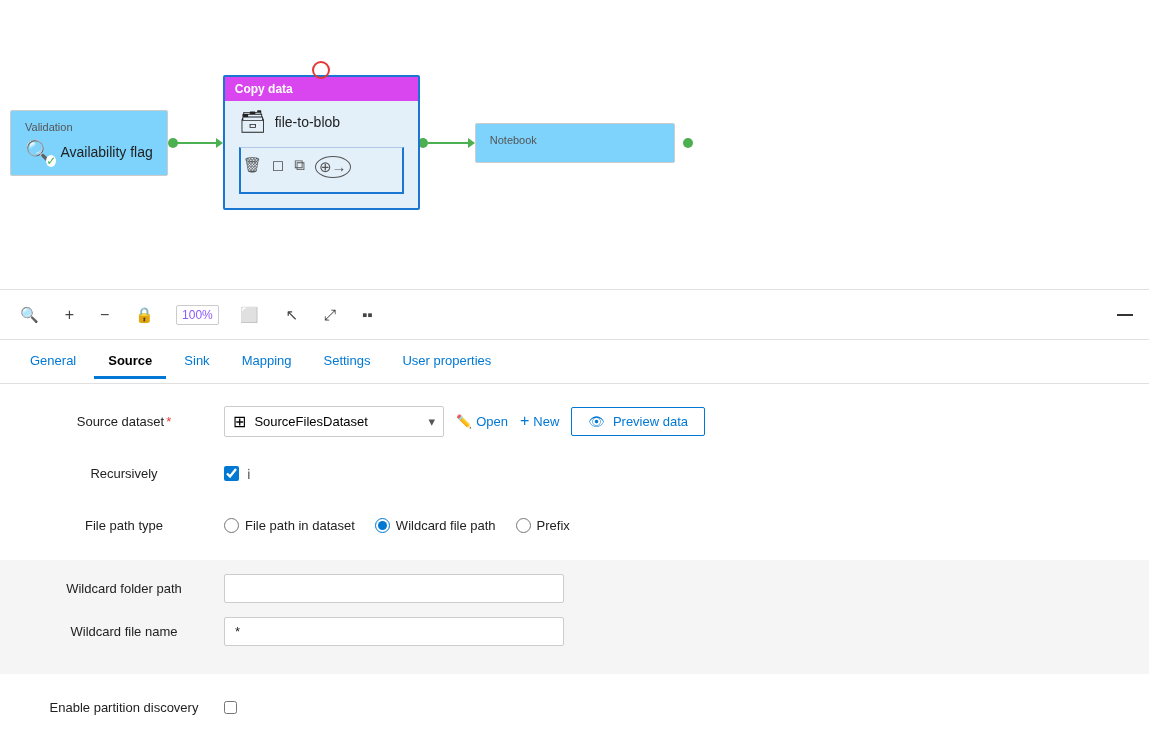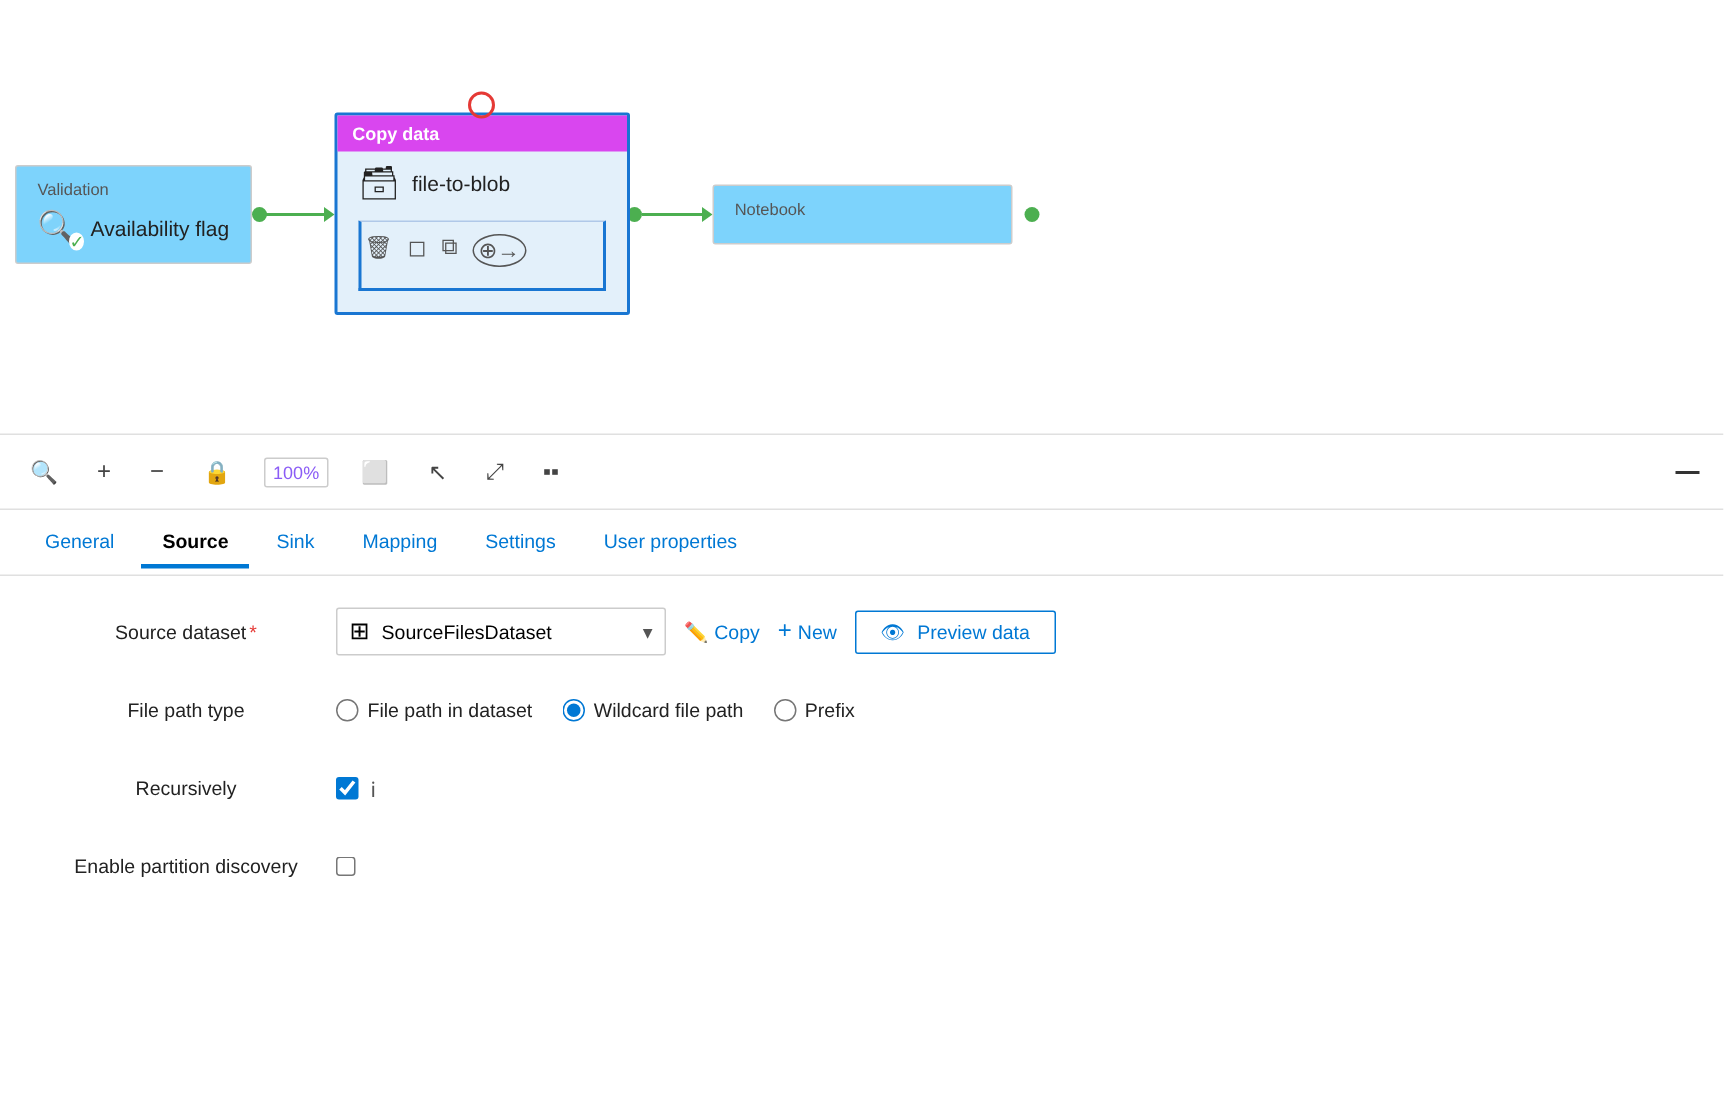--- a/index.html
+++ b/index.html
@@ -417,30 +417,40 @@
       <span>Source dataset</span><span class="required-star">*</span>
     </div>
     <div class="form-controls">
       <div class="dataset-select">
         <span style="font-size:16px;">⊞</span>
         <span>SourceFilesDataset</span>
         <span class="dropdown-arrow">▾</span>
       </div>
       <a class="action-link">
         <span>✏️</span>
-        <span>Copy</span>
+        <span>Open</span>
       </a>
       <a class="action-link">
         <span style="font-size:16px;font-weight:300;">+</span>
         <span>New</span>
       </a>
       <button class="preview-btn">
         <span>👁</span>
         <span>Preview data</span>
       </button>
+    </div>
+  </div>
+
+  <div class="form-row">
+    <div class="form-label">Recursively</div>
+    <div class="form-controls">
+      <div class="checkbox-row">
+        <input type="checkbox" checked="" style="">
+        <span class="info-icon">ℹ</span>
+      </div>
     </div>
   </div>
 
   <div class="form-row">
     <div class="form-label">File path type</div>
     <div class="form-controls">
       <div class="radio-group">
         <label class="radio-option">
           <input type="radio" name="filepath" style="">
           <span>File path in dataset</span>
@@ -450,30 +460,36 @@
           <span>Wildcard file path</span>
         </label>
         <label class="radio-option">
           <input type="radio" name="filepath" style="">
           <span>Prefix</span>
         </label>
       </div>
     </div>
   </div>
 
-  <div class="form-row">
-    <div class="form-label">Recursively</div>
-    <div class="form-controls">
-      <div class="checkbox-row">
-        <input type="checkbox" checked="" style="">
-        <span class="info-icon">ℹ</span>
-      </div>
-    </div>
-  </div>
-
+  <div class="wildcard-section">
+
+    <div class="form-row" style="margin-bottom:0;padding-bottom:14px;">
+      <div class="form-label">Wildcard folder path</div>
+      <div class="form-controls">
+        <input type="text" class="form-input" style="">
+      </div>
+    </div>
+
+    <div class="form-row" style="margin-bottom:0;padding-bottom:14px;">
+      <div class="form-label">Wildcard file name</div>
+      <div class="form-controls">
+        <input type="text" class="form-input" value="*" style="">
+      </div>
+    </div>
+  </div>
 
   <div class="form-row" style="margin-top:16px;">
     <div class="form-label">Enable partition discovery</div>
     <div class="form-controls">
       <input type="checkbox" style="">
     </div>
   </div>
 
 </div>
 

